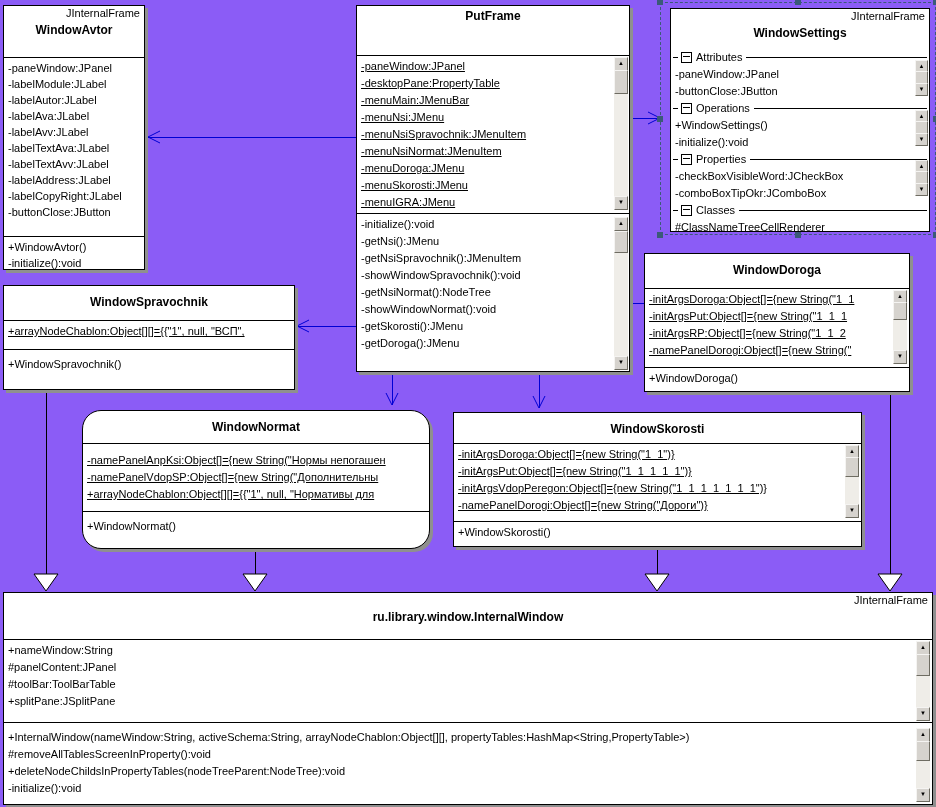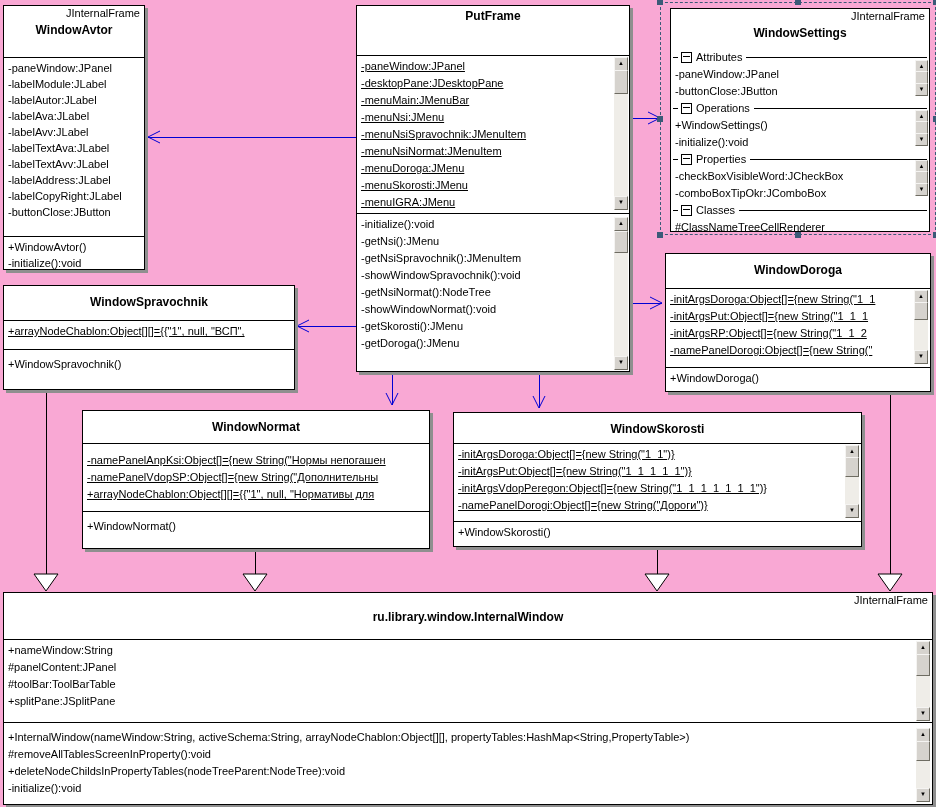--- a/index.html
+++ b/index.html
@@ -1,16 +1,16 @@
 <!DOCTYPE html>
 <html><head>
 <meta charset="utf-8">
 <style>
   html,body{margin:0;padding:0;background:#fff;}
-  .canvas{position:relative;width:936px;height:807px;background:#f9a8d4;font-family:"Liberation Sans",sans-serif;overflow:hidden;color:#000;}
+  .canvas{position:relative;width:936px;height:807px;background:#8b5cf6;font-family:"Liberation Sans",sans-serif;overflow:hidden;color:#000;}
   .overlay{position:absolute;left:0;top:0;}
   .ubox{position:absolute;background:#fff;border:1px solid #000;box-shadow:3px 3px 0 #8f8f8f;font-size:11px;}
   .bhead{border-bottom:1px solid #000;position:relative;}
   .bhead.nb{border-bottom:none;}
   .stereo{text-align:right;padding:1px 4px 0 0;line-height:13px;font-size:11px;white-space:nowrap;}
   .cname{text-align:center;font-weight:bold;font-size:12px;line-height:15px;padding-top:3px;white-space:nowrap;overflow:hidden;}
   .nostereo .cname{padding-top:9px;}
   .rows{border-bottom:1px solid #000;overflow:hidden;padding-top:2px;}
   .rows.last{border-bottom:none;}
   .mrow{line-height:17px;padding:0 4px;white-space:nowrap;overflow:hidden;}
@@ -111,21 +111,21 @@
       <div class="mrow">-initialize():void</div>
     </div>
   </div>
 
   <div class="ubox" style="left:356px;top:5px;width:272px;height:365px;">
     <div class="bhead" style="height:49px;">
       <div class="cname">PutFrame</div>
     </div>
     <div class="rows" style="height:155px;">
       <div class="mrow u">-paneWindow:JPanel</div>
-      <div class="mrow u">-desktopPane:JDesktopPane</div>
+      <div class="mrow u">-desktopPane:PropertyTable</div>
       <div class="mrow u">-menuMain:JMenuBar</div>
       <div class="mrow u">-menuNsi:JMenu</div>
       <div class="mrow u">-menuNsiSpravochnik:JMenuItem</div>
       <div class="mrow u">-menuNsiNormat:JMenuItem</div>
       <div class="mrow u">-menuDoroga:JMenu</div>
       <div class="mrow u">-menuSkorosti:JMenu</div>
       <div class="mrow u">-menuIGRA:JMenu</div>
     </div>
     <div class="rows last">
       <div class="mrow">-initialize():void</div>
@@ -214,21 +214,21 @@
     <div class="handle h-tl"></div>
     <div class="handle h-tc"></div>
     <div class="handle h-tr"></div>
     <div class="handle h-ml"></div>
     <div class="handle h-mr"></div>
     <div class="handle h-bl"></div>
     <div class="handle h-bc"></div>
     <div class="handle h-br"></div>
   </div>
 
-  <div class="ubox nostereo" style="left:665px;top:253px;width:264px;height:137px;">
+  <div class="ubox nostereo" style="left:644px;top:253px;width:264px;height:137px;">
     <div class="bhead" style="height:34px;">
       <div class="cname">WindowDoroga</div>
     </div>
     <div class="rows" style="height:76px;">
       <div class="mrow u">-initArgsDoroga:Object[]={new String("1_1</div>
       <div class="mrow u">-initArgsPut:Object[]={new String("1_1_1</div>
       <div class="mrow u">-initArgsRP:Object[]={new String("1_1_2</div>
       <div class="mrow u">-namePanelDorogi:Object[]={new String("</div>
     </div>
     <div class="rows last">
@@ -246,21 +246,21 @@
       <div class="cname">WindowSpravochnik</div>
     </div>
     <div class="rows" style="height:26px;">
       <div class="mrow u">+arrayNodeChablon:Object[][]={{"1", null, "ВСП",</div>
     </div>
     <div class="rows last pt6">
       <div class="mrow">+WindowSpravochnik()</div>
     </div>
   </div>
 
-  <div class="ubox nostereo" style="left:82px;top:410px;width:346px;height:137px;">
+  <div class="ubox nostereo" style="left:82px;top:410px;width:346px;height:137px;border-radius:19px;">
     <div class="bhead" style="height:32px;">
       <div class="cname">WindowNormat</div>
     </div>
     <div class="rows" style="height:59px;padding-top:8px;">
       <div class="mrow u">-namePanelAnpKsi:Object[]={new String("Нормы непогашен</div>
       <div class="mrow u">-namePanelVdopSP:Object[]={new String("Дополнительны</div>
       <div class="mrow u">+arrayNodeChablon:Object[][]={{"1", null, "Нормативы для</div>
     </div>
     <div class="rows last pt6">
       <div class="mrow">+WindowNormat()</div>

